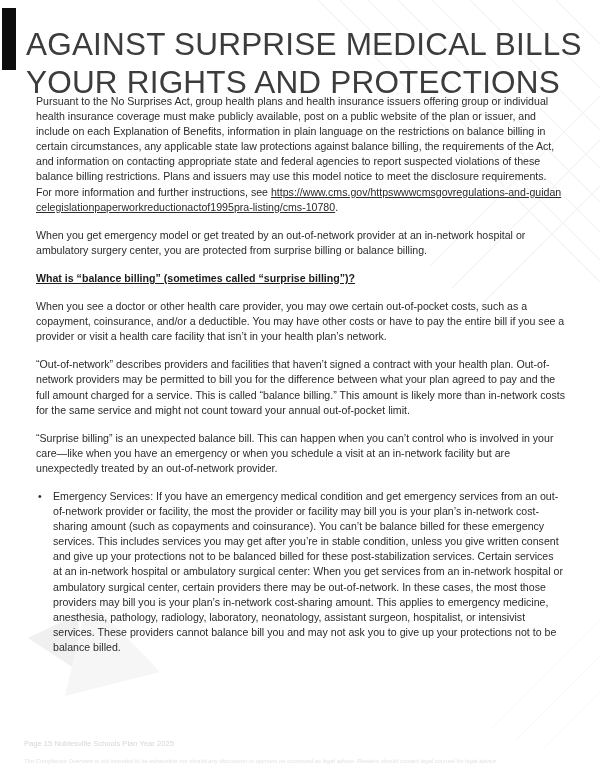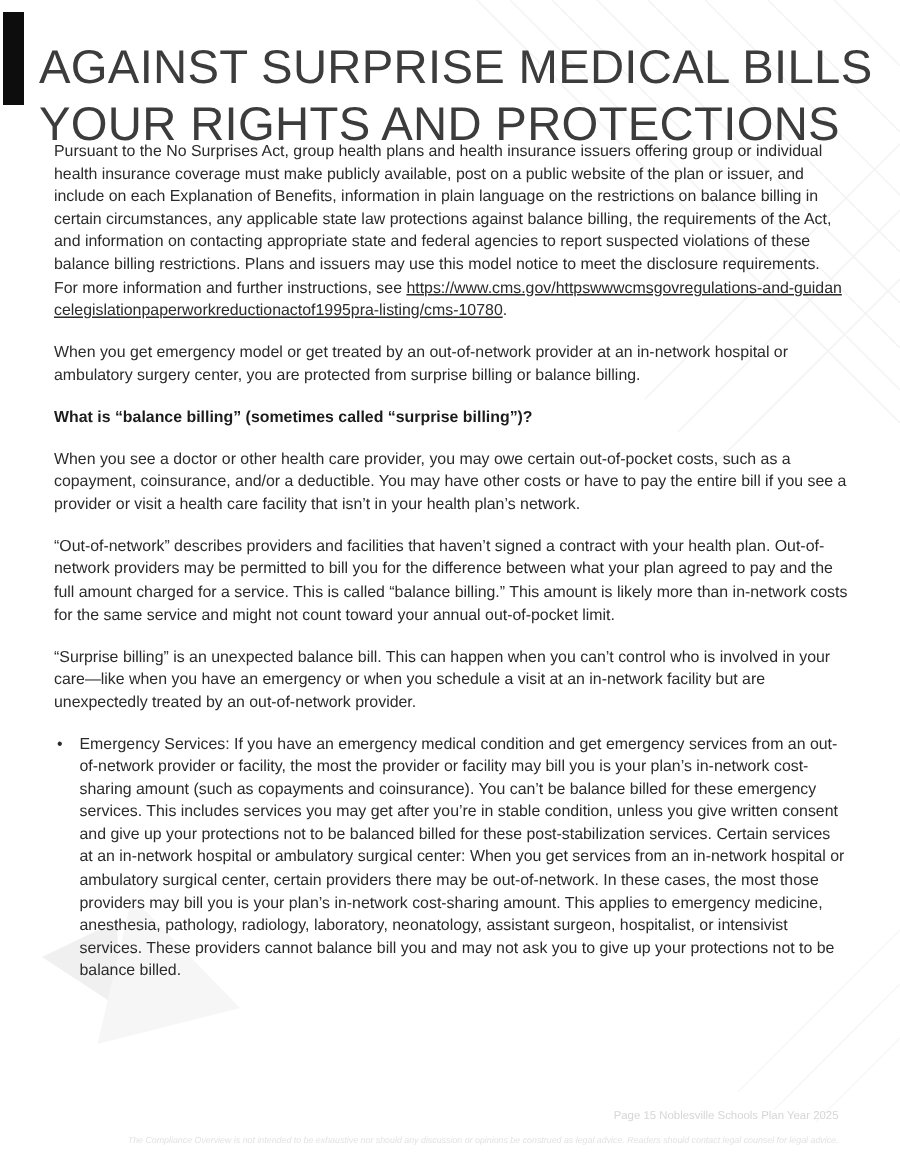--- a/index.html
+++ b/index.html
@@ -66,20 +66,21 @@
     margin: 0 0 13px 0;
     text-align: left;
   }
   .para:last-child { margin-bottom: 0; }
   .subhead {
     margin: 0 0 13px 0;
     font-weight: bold;
     font-size: 10.6px;
     line-height: 15.1px;
     color: #1c1c1c;
+    text-decoration: underline;
   }
   a.doclink {
     color: #2b2b2b;
     text-decoration: underline;
     word-break: break-all;
   }
   ul.bullets {
     margin: 0;
     padding: 0;
     list-style: none;
@@ -95,25 +96,24 @@
     left: 2px;
     top: 0;
     font-size: 10.6px;
     line-height: 15.1px;
     color: #2b2b2b;
   }
 
   
   .footer {
     position: absolute;
-    left: 7px;
+    left: 24px;
     top: 738px;
     width: 552px;
     z-index: 2;
-    text-align: right;
   }
   .footer-line {
     font-size: 7.6px;
     line-height: 11px;
     color: #d6d6d6;
     white-space: nowrap;
   }
   .footer-disclaimer {
     margin-top: 8px;
     font-size: 5.9px;

